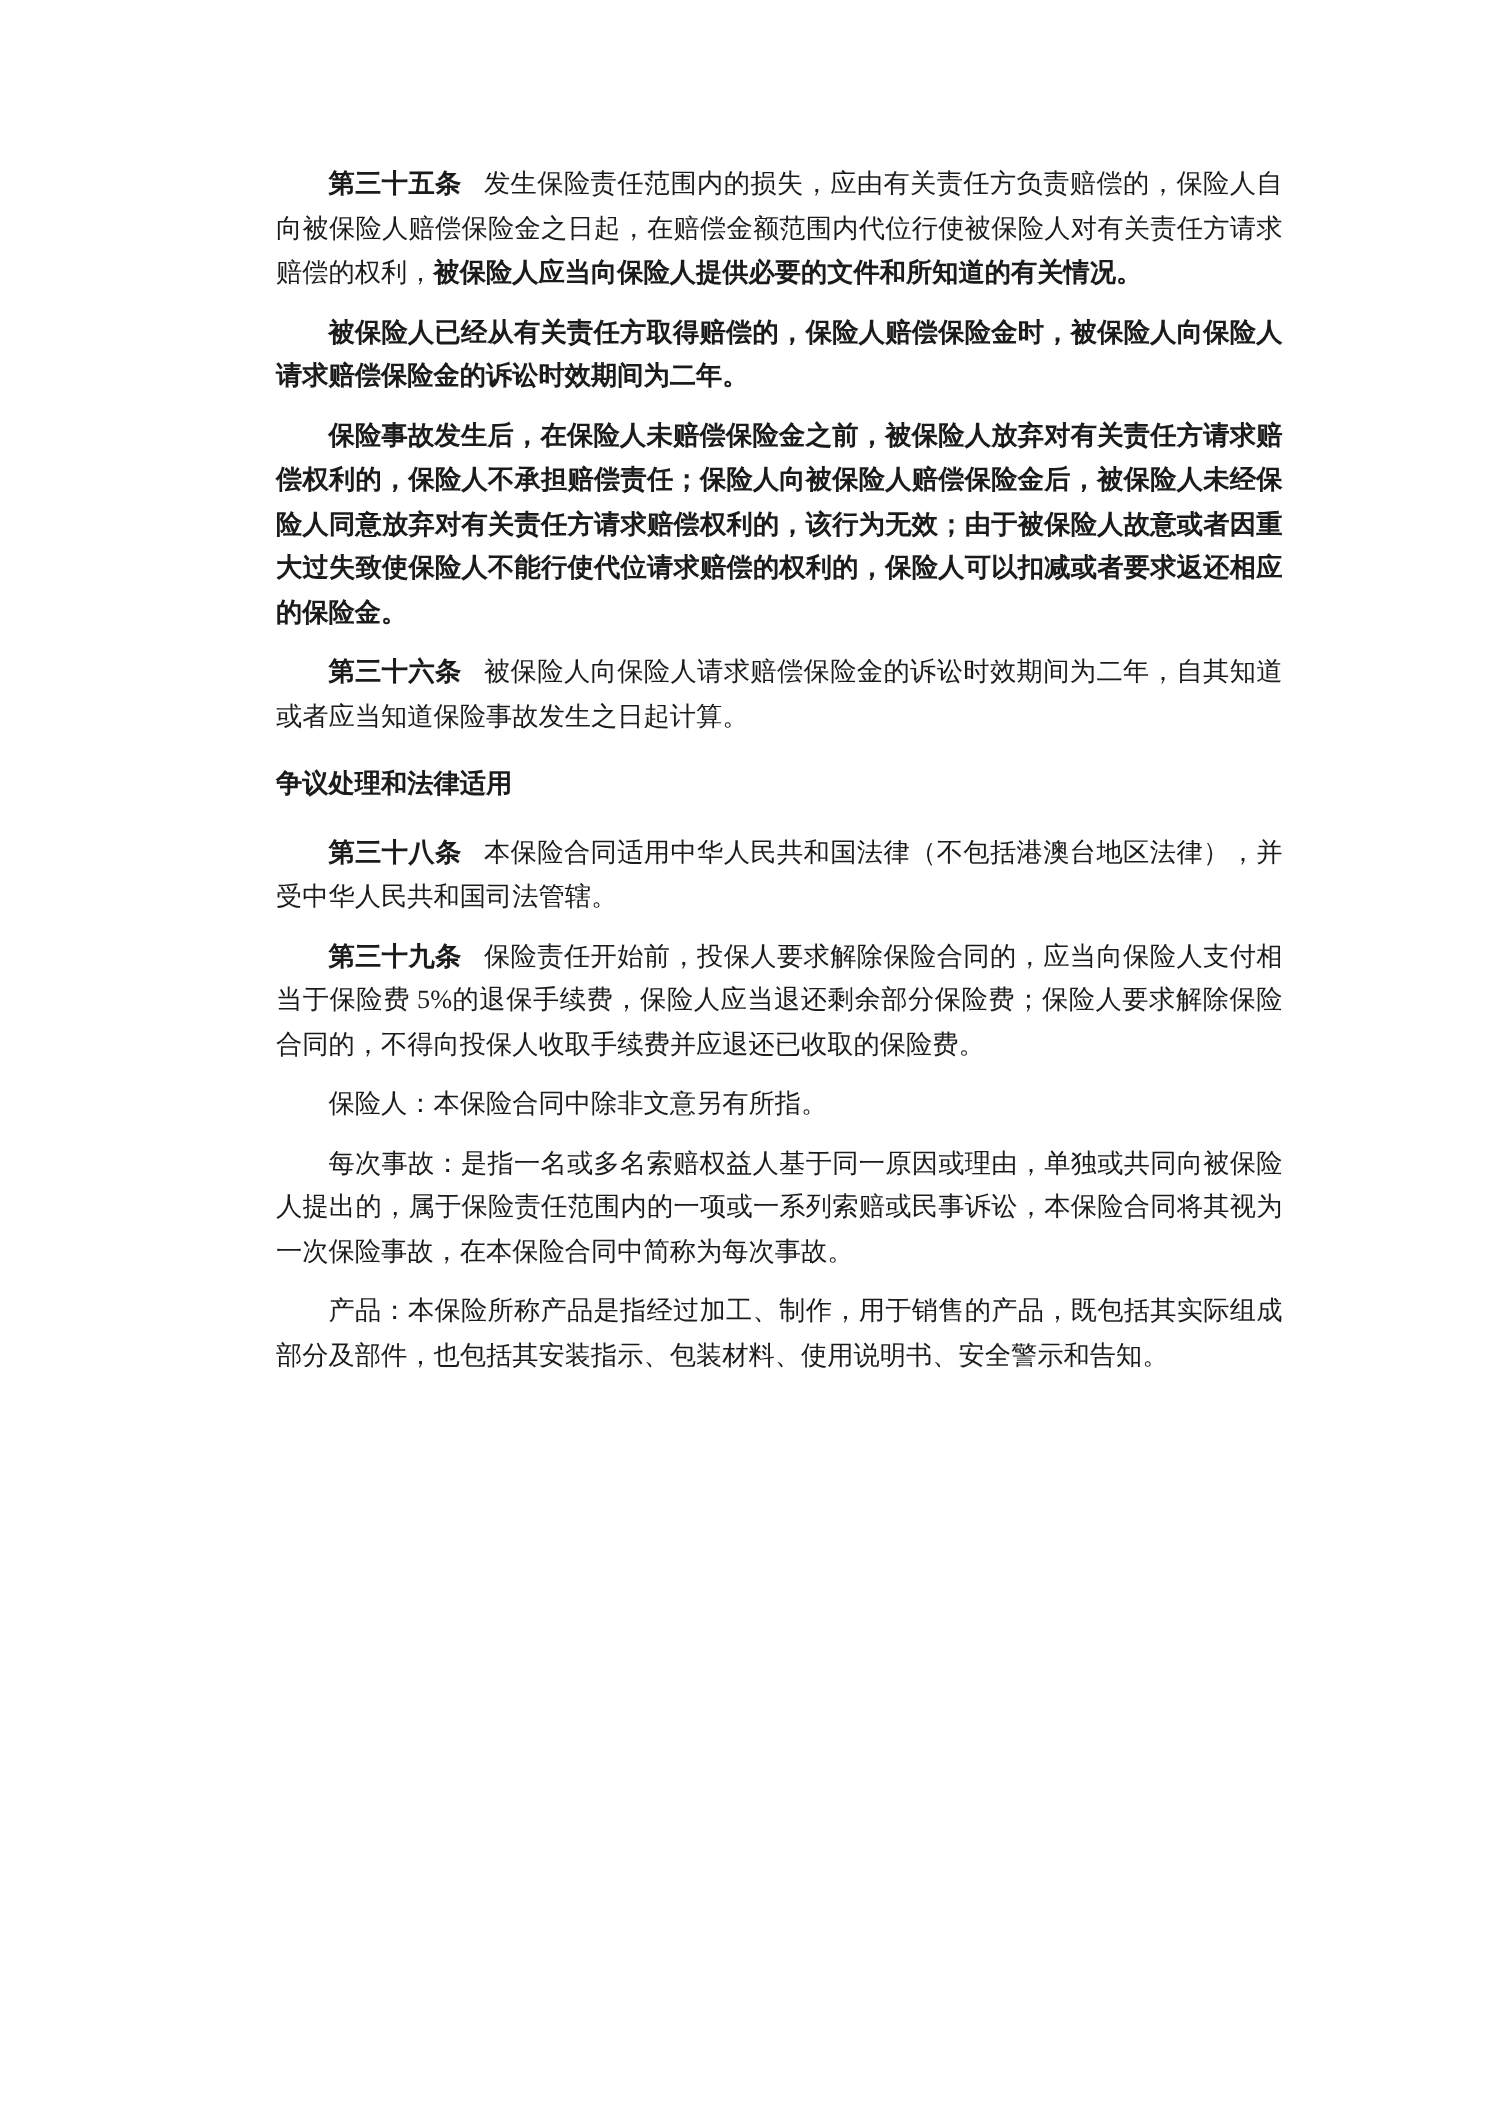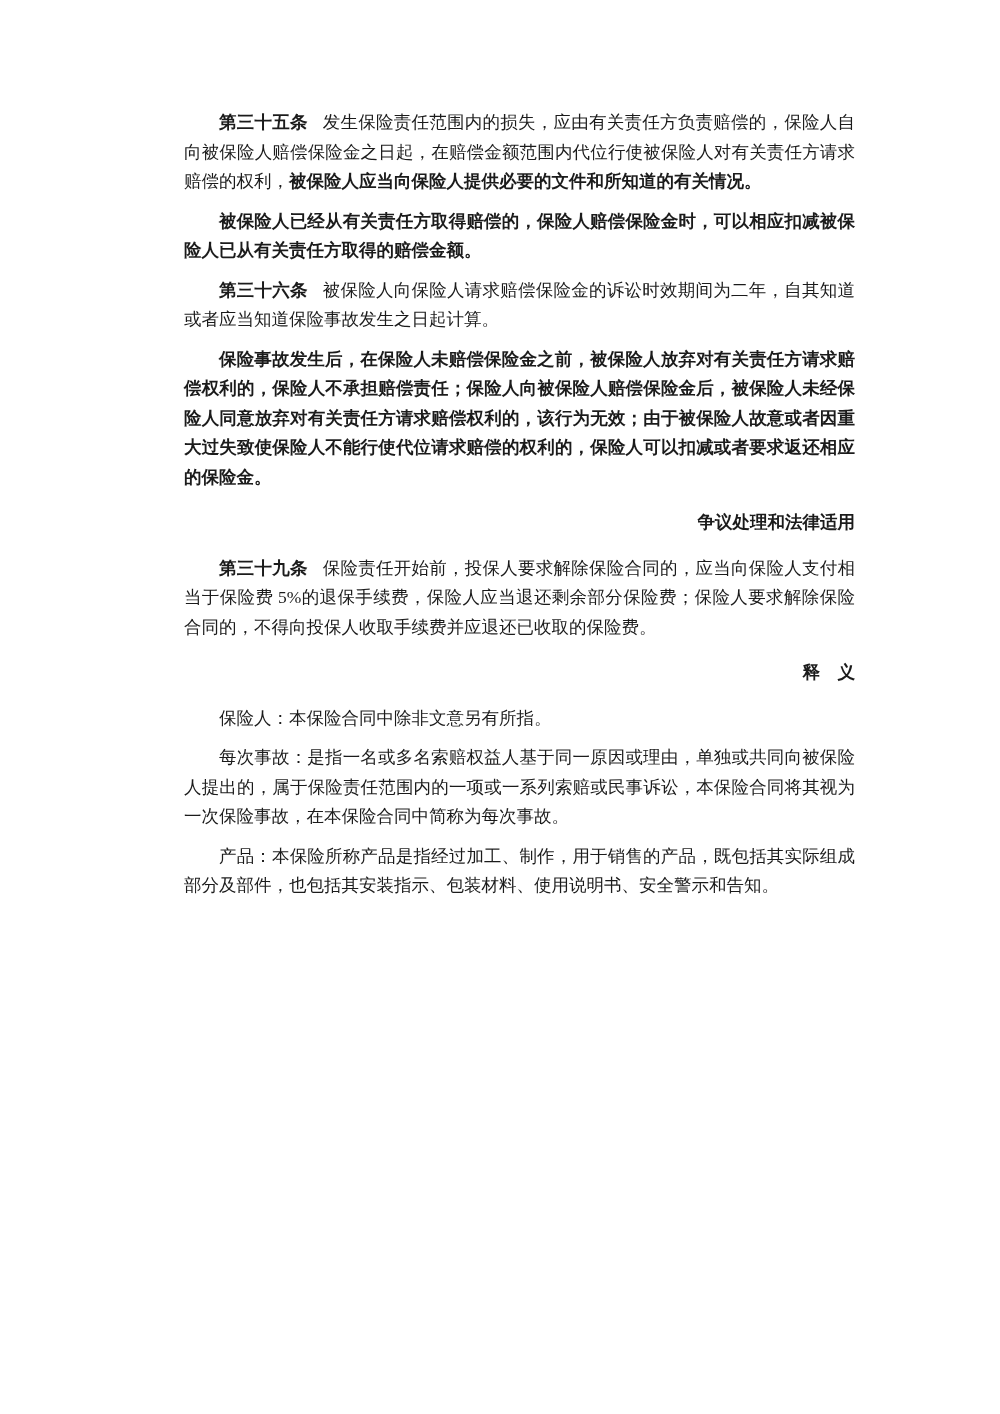--- a/index.html
+++ b/index.html
@@ -18,49 +18,49 @@
     overflow: hidden;
   }
   .para {
     margin: 0 0 10px 0;
     text-indent: 2em;
     text-align: justify;
     text-justify: inter-ideograph;
   }
   .heading {
     margin: 16px 0 16px 0;
-    text-align: right;
+    text-align: left;
     text-indent: 0;
     font-weight: bold;
   }
   .term { font-weight: bold; margin-right: 0.85em; }
   .b { font-weight: bold; }
 </style>
 </head>
 <body>
 
 <div class="page">
 
   <p class="para"><span class="term">第三十五条</span><span>发生保险责任范围内的损失，应由有关责任方负责赔偿的，保险人自向被保险人赔偿保险金之日起，在赔偿金额范围内代位行使被保险人对有关责任方请求赔偿的权利，</span><span class="b">被保险人应当向保险人提供必要的文件和所知道的有关情况。</span></p>
 
-  <p class="para"><span class="b">被保险人已经从有关责任方取得赔偿的，保险人赔偿保险金时，可以相应扣减被保险人已从有关责任方取得的赔偿金额。</span></p>
+  <p class="para"><span class="b">被保险人已经从有关责任方取得赔偿的，保险人赔偿保险金时，被保险人向保险人请求赔偿保险金的诉讼时效期间为二年。</span></p>
+
+  <p class="para"><span class="b">保险事故发生后，在保险人未赔偿保险金之前，被保险人放弃对有关责任方请求赔偿权利的，保险人不承担赔偿责任；保险人向被保险人赔偿保险金后，被保险人未经保险人同意放弃对有关责任方请求赔偿权利的，该行为无效；由于被保险人故意或者因重大过失致使保险人不能行使代位请求赔偿的权利的，保险人可以扣减或者要求返还相应的保险金。</span></p>
 
   <p class="para"><span class="term">第三十六条</span><span>被保险人向保险人请求赔偿保险金的诉讼时效期间为二年，自其知道或者应当知道保险事故发生之日起计算。</span></p>
-
-  <p class="para"><span class="b">保险事故发生后，在保险人未赔偿保险金之前，被保险人放弃对有关责任方请求赔偿权利的，保险人不承担赔偿责任；保险人向被保险人赔偿保险金后，被保险人未经保险人同意放弃对有关责任方请求赔偿权利的，该行为无效；由于被保险人故意或者因重大过失致使保险人不能行使代位请求赔偿的权利的，保险人可以扣减或者要求返还相应的保险金。</span></p>
 
   <p class="para heading">争议处理和法律适用</p>
 
 
+  <p class="para"><span class="term">第三十八条</span><span>本保险合同适用中华人民共和国法律（不包括港澳台地区法律），并受中华人民共和国司法管辖。</span></p>
 
 
   <p class="para"><span class="term">第三十九条</span><span>保险责任开始前，投保人要求解除保险合同的，应当向保险人支付相当于保险费 5%的退保手续费，保险人应当退还剩余部分保险费；保险人要求解除保险合同的，不得向投保人收取手续费并应退还已收取的保险费。</span></p>
 
 
-  <p class="para heading">释　义</p>
 
 
   <p class="para"><span>保险人：本保险合同中除非文意另有所指。</span></p>
 
   <p class="para"><span>每次事故：是指一名或多名索赔权益人基于同一原因或理由，单独或共同向被保险人提出的，属于保险责任范围内的一项或一系列索赔或民事诉讼，本保险合同将其视为一次保险事故，在本保险合同中简称为每次事故。</span></p>
 
   <p class="para"><span>产品：本保险所称产品是指经过加工、制作，用于销售的产品，既包括其实际组成部分及部件，也包括其安装指示、包装材料、使用说明书、安全警示和告知。</span></p>
 
 
 </div>

